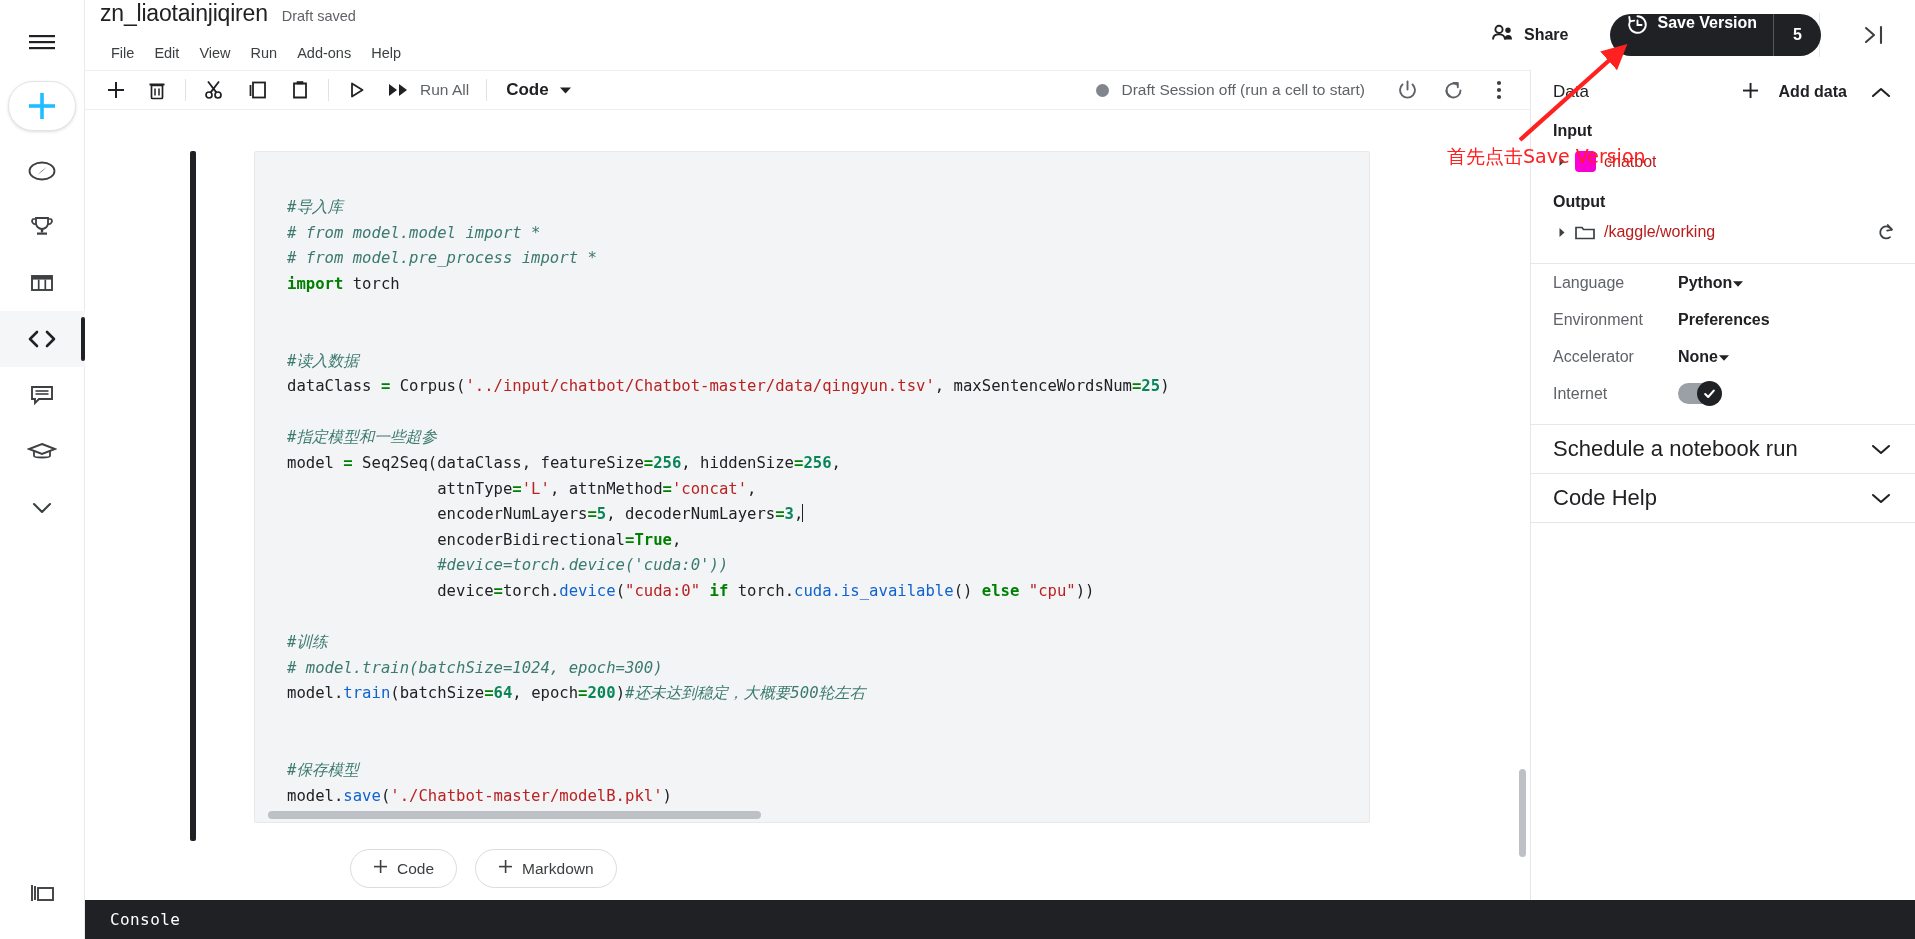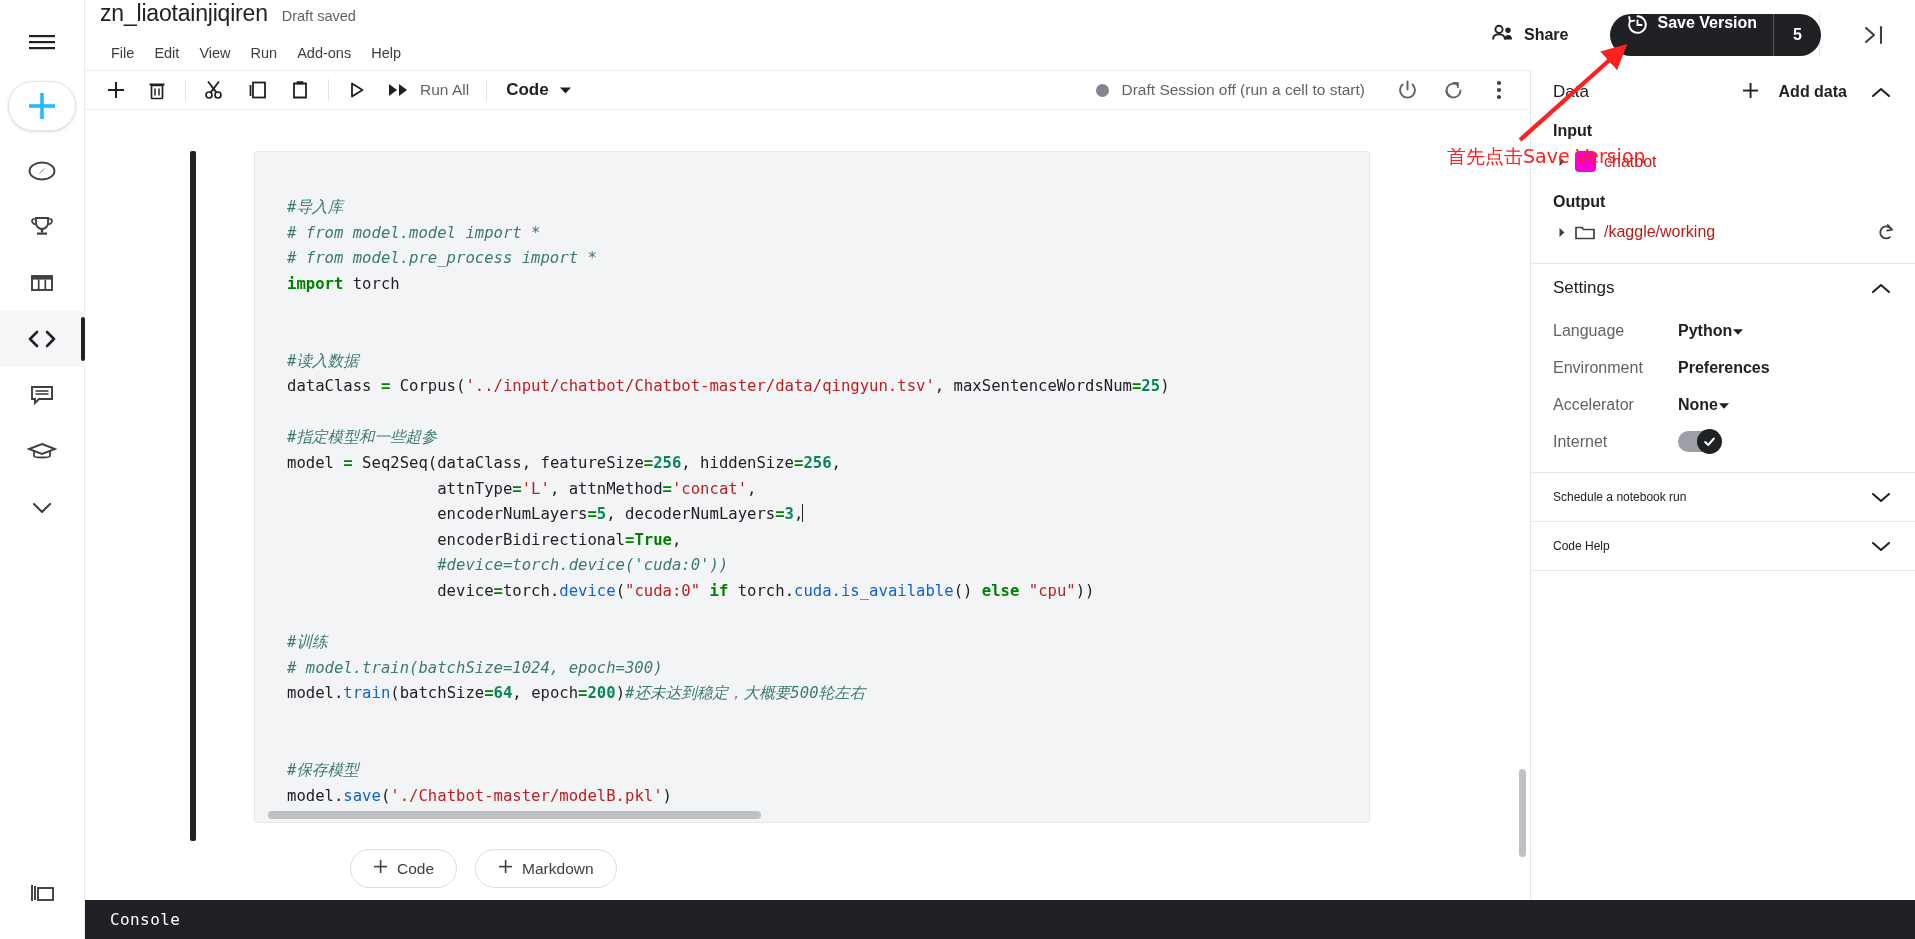--- a/index.html
+++ b/index.html
@@ -352,21 +352,21 @@
     width: 25px; height: 25px; border-radius: 50%;
     background: #202124;
     display: flex; align-items: center; justify-content: center;
     color: #fff;
   }
   .rp-collapsible {
     display: flex; align-items: center;
     height: 48px; padding: 0 22px;
     cursor: pointer;
   }
-  .rp-collapsible-title { font-size: 12px; color: #202124; white-space: nowrap; }
+  .rp-collapsible-title { font-size: 22px; color: #202124; white-space: nowrap; }
   .rp-settings-pad { padding-bottom: 12px; }
   .rp-data-pad { padding-bottom: 14px; }
 
   
   #annotation-layer {
     position: absolute; left: 0; top: 0;
     width: 1915px; height: 939px;
     pointer-events: none;
   }
   #annotation-text {
@@ -715,29 +715,20 @@
         <span class="rp-item-action">
           <svg width="20" height="20" viewBox="0 0 20 20">
             <path d="M15.5 7.5 a6 6 0 1 0 -1.5 7.6" fill="none" stroke="#3c4043" stroke-width="1.8" stroke-linecap="round"></path>
             <path d="M11.8 3 L16 7.6 L11.2 8.6" fill="none" stroke="#3c4043" stroke-width="1.8" stroke-linecap="round" stroke-linejoin="round"></path>
           </svg>
         </span>
       </div>
     </div>
 
     <div class="rp-section rp-settings-pad">
-      <div class="rp-head" style="height:48px;">
-        <span class="rp-head-title">Settings</span>
-        <span class="rp-spacer"></span>
-        <span class="rp-chev">
-          <svg width="20" height="13" viewBox="0 0 20 13">
-            <path d="M2 10 L10 3 L18 10" fill="none" stroke="#202124" stroke-width="2.1" stroke-linecap="round" stroke-linejoin="round"></path>
-          </svg>
-        </span>
-      </div>
 
       <div class="rp-row">
         <span class="rp-row-label">Language</span>
         <span class="rp-row-value">
           <span>Python</span>
           <span>
             <svg width="12" height="8" viewBox="0 0 12 8">
               <path d="M1 1.2 L6 6.8 L11 1.2 Z" fill="#202124"></path>
             </svg>
           </span>

